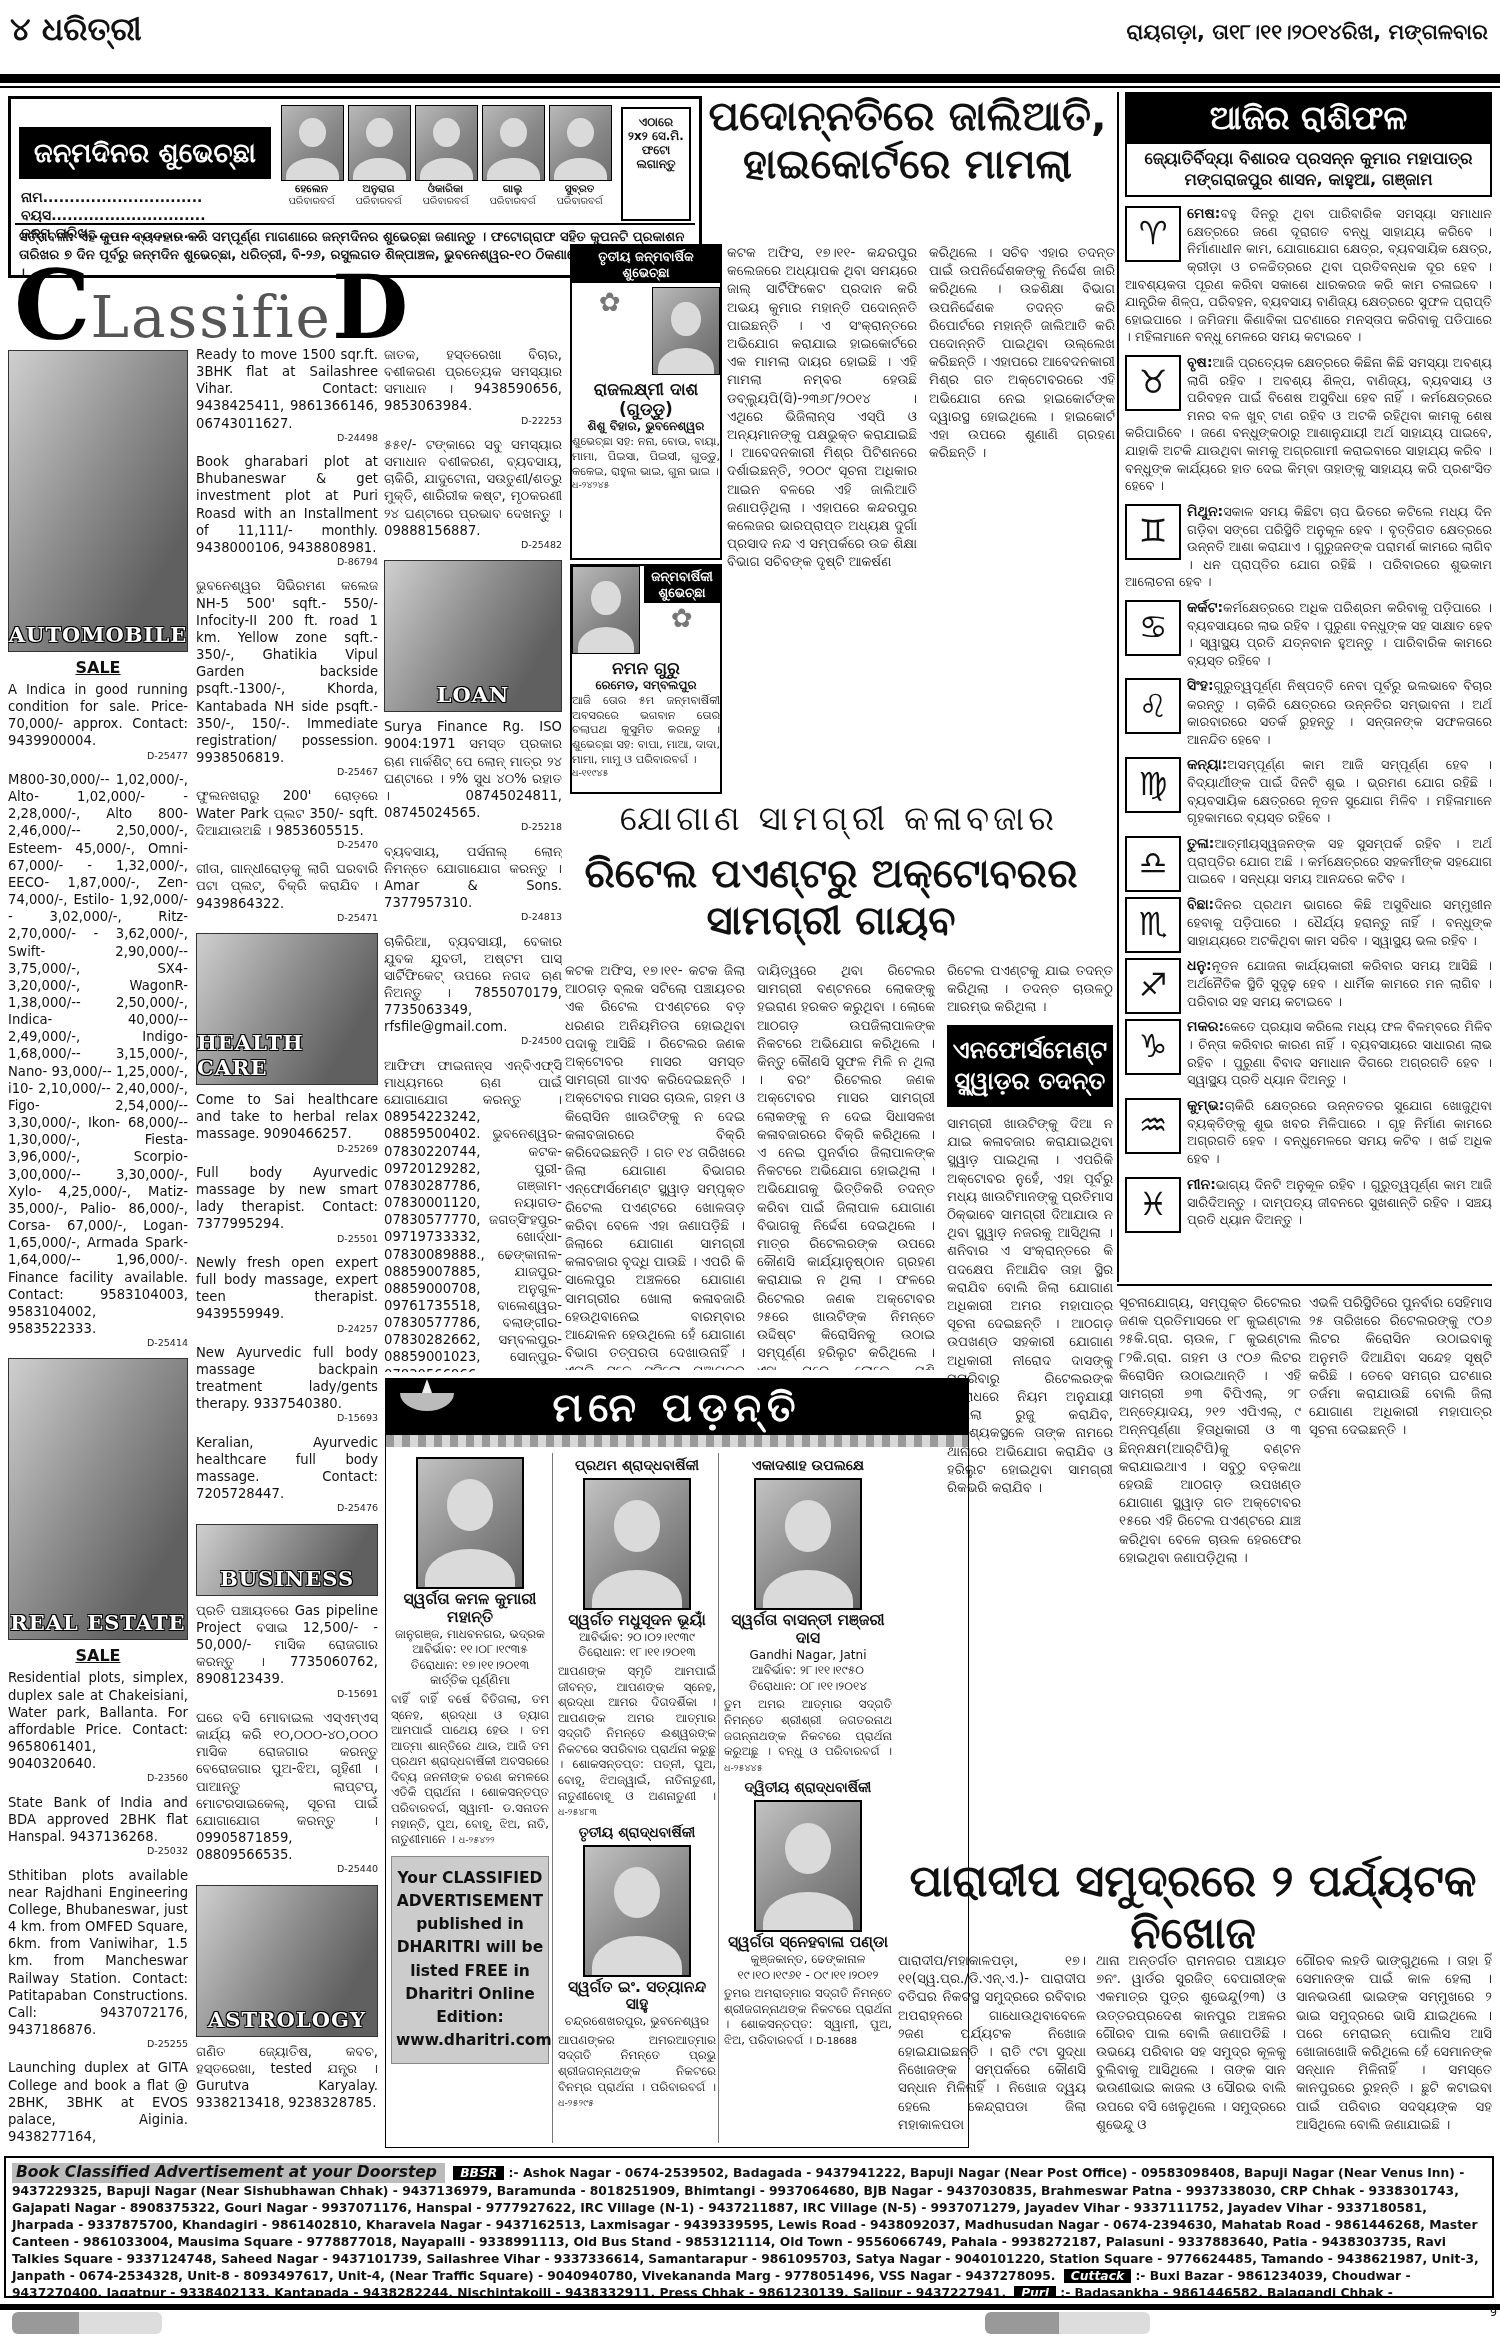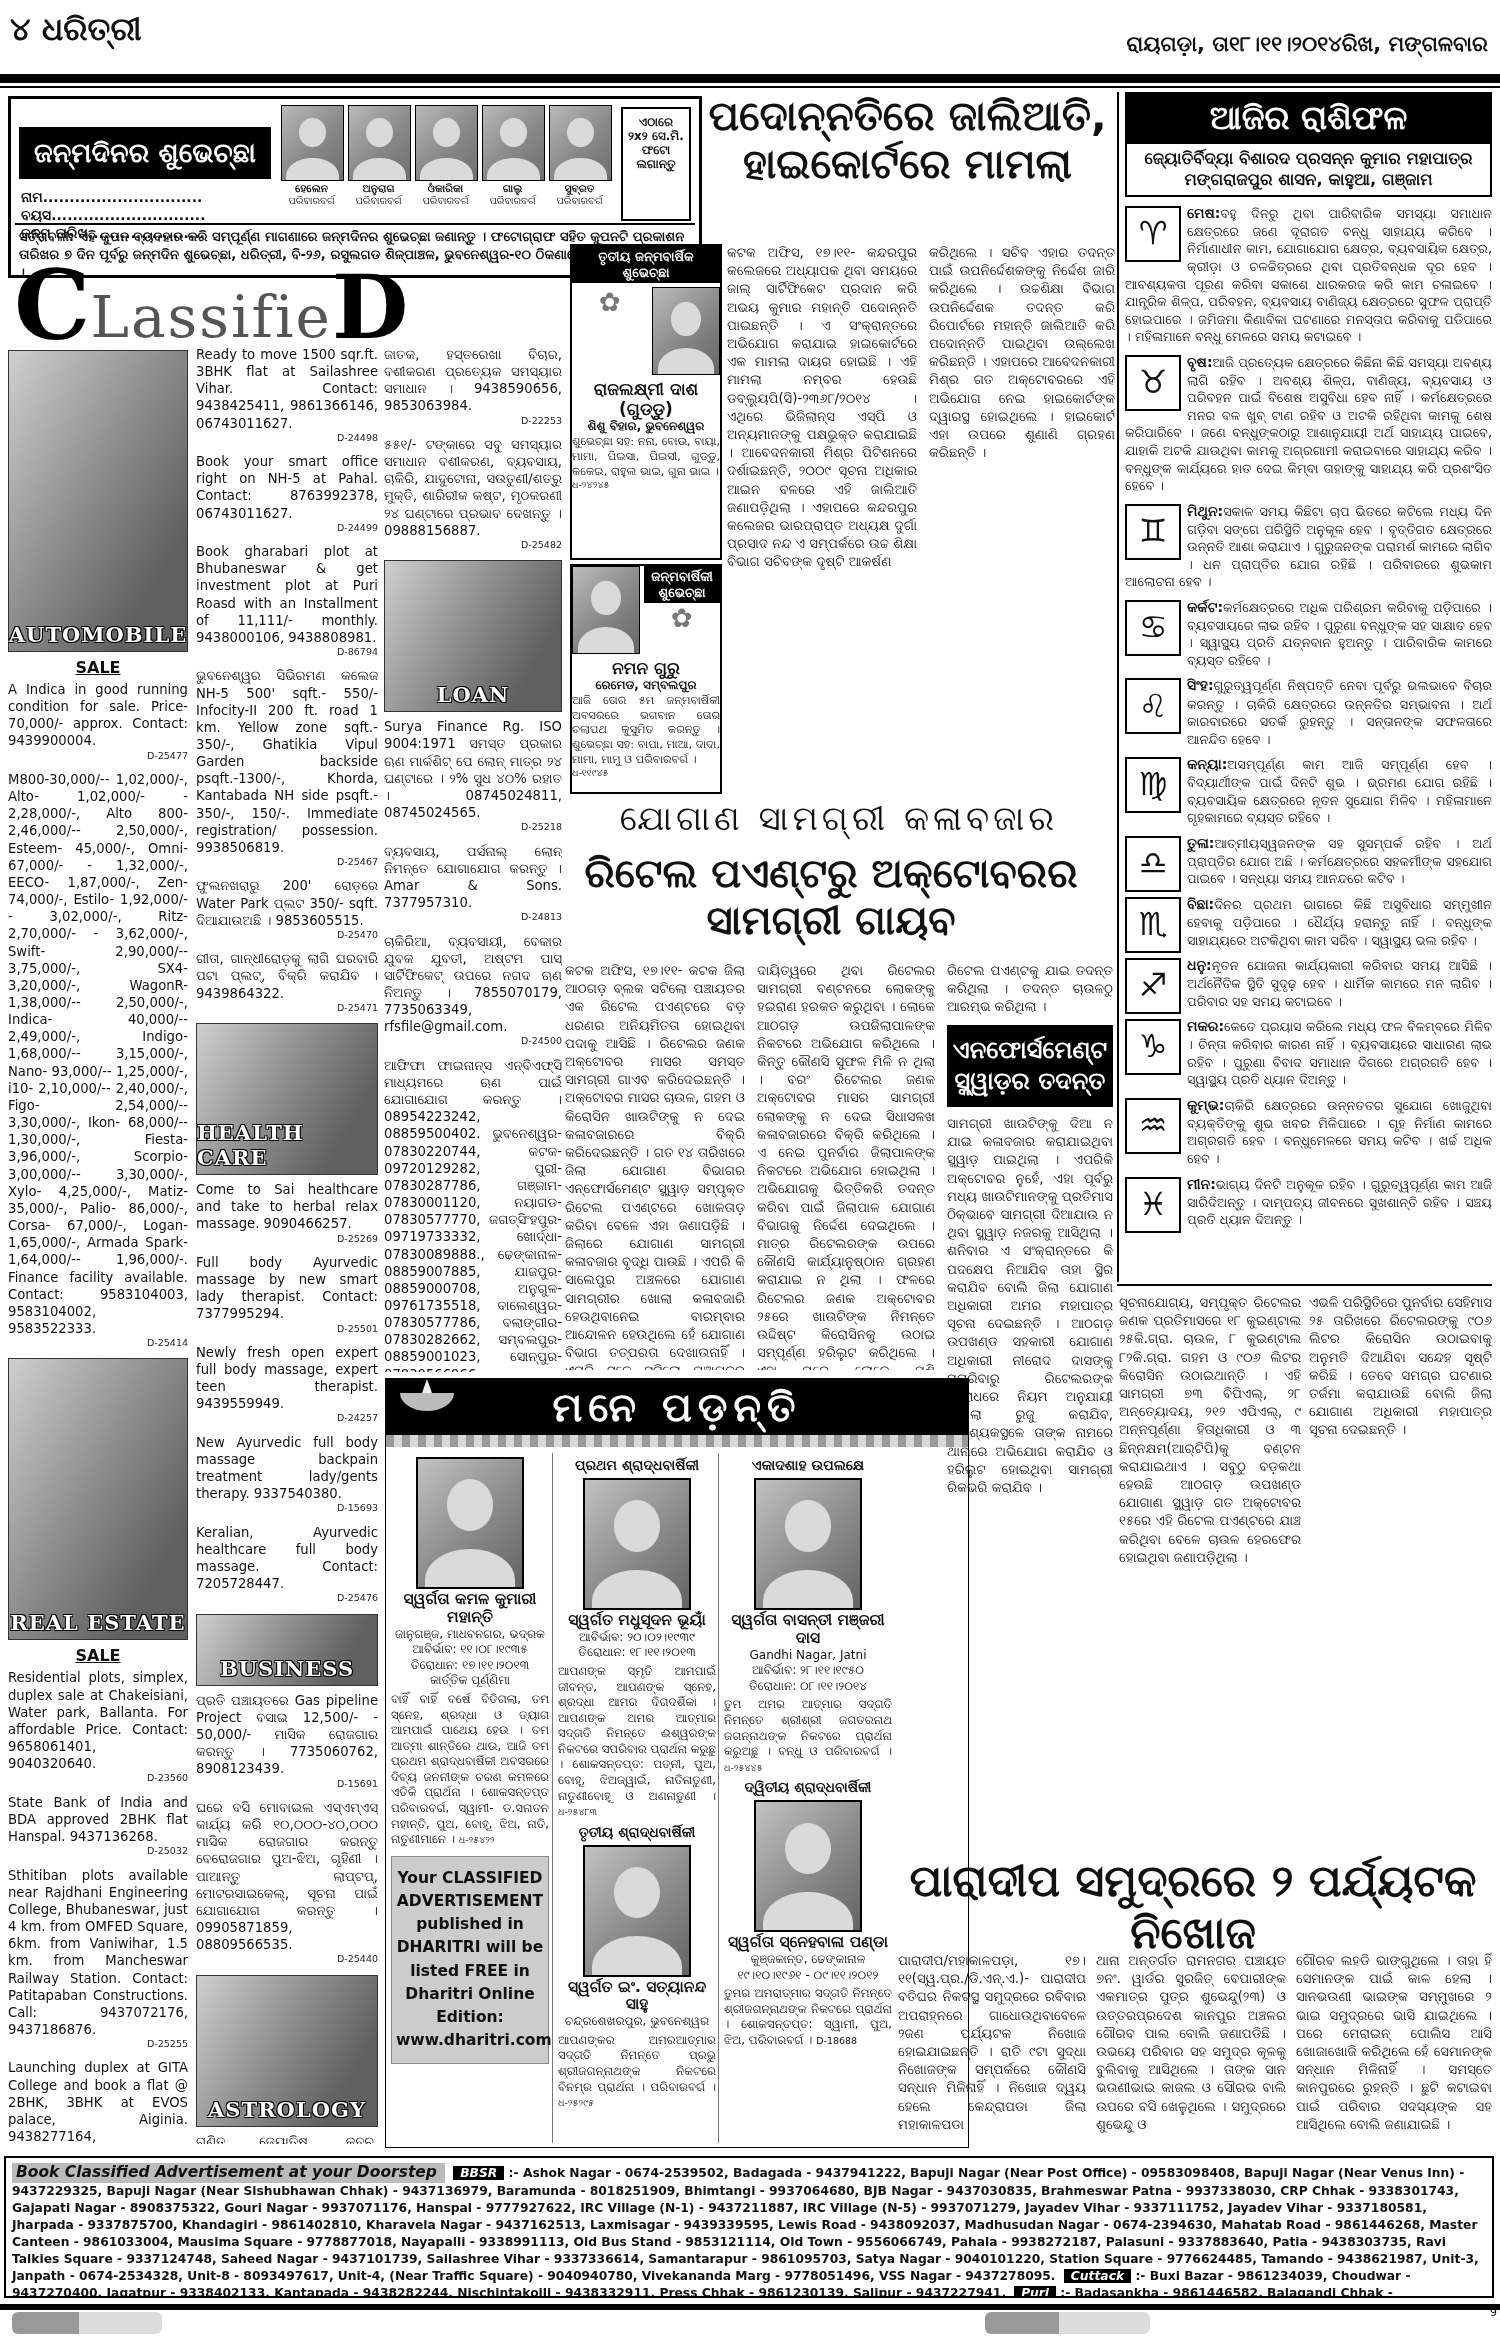--- a/index.html
+++ b/index.html
@@ -1,21 +1,21 @@
 <!DOCTYPE html>
 <html><head>
 <meta charset="utf-8">
 <style>
   html,body{margin:0;padding:0;background:#e8e8e8;}
   #page{position:relative;width:1500px;height:2339px;background:#fff;margin:0 auto;
         font-family:"DejaVu Sans",sans-serif;color:#111;overflow:hidden;}
   .abs{position:absolute;}
   
   #masthead{left:10px;top:10px;font-size:32px;font-weight:bold;}
-  #dateline{right:12px;top:32px;font-size:21px;font-weight:bold;}
+  #dateline{right:12px;top:20px;font-size:21px;font-weight:bold;}
   #rule-top{left:0;top:74px;width:1500px;height:9px;background:#000;}
   #rule-top2{left:0;top:86px;width:1500px;height:2px;background:#000;}
   
   #coupon{left:8px;top:96px;width:688px;height:176px;border:3px solid #000;background:#fff;}
   #coupon-title{position:absolute;left:8px;top:28px;width:252px;height:52px;background:#000;color:#fff;
     font-size:27px;font-weight:bold;display:flex;align-items:center;justify-content:center;}
   .coupon-line{position:absolute;left:10px;width:250px;font-size:14px;font-weight:bold;}
   #photo-strip{position:absolute;left:270px;top:6px;width:332px;display:flex;gap:6px;}
   .bphoto-wrap{width:61px;text-align:center;}
   .bphoto{width:61px;height:74px;border:1px solid #000;background:linear-gradient(135deg,#b9b9b9,#888 55%,#6f6f6f);
@@ -254,24 +254,20 @@
       </div>
 
     </div>
   <div class="abs ccol" id="ccol2">
 
       <div>
 
         <div class="c-ad"><span>Ready to move 1500 sqr.ft. 3BHK flat at Sailashree Vihar. Contact: 9438425411, 9861366146, 06743011627.</span><span class="c-ref">D-24498</span></div>
       </div>
 
-      <div>
-
-        <div class="c-ad"><span>Book your smart office right on NH-5 at Pahal. Contact: 8763992378, 06743011627.</span><span class="c-ref">D-24499</span></div>
-      </div>
 
       <div>
 
         <div class="c-ad"><span>Book gharabari plot at Bhubaneswar &amp; get investment plot at Puri Roasd with an Installment of 11,111/- monthly. 9438000106, 9438808981.</span><span class="c-ref">D-86794</span></div>
       </div>
 
       <div>
 
         <div class="c-ad"><span>ଭୁବନେଶ୍ୱର ସିଭିରମଣ କଲେଜ NH-5 500' sqft.- 550/- Infocity-II 200 ft. road 1 km. Yellow zone sqft.- 350/-, Ghatikia Vipul Garden backside psqft.-1300/-, Khorda, Kantabada NH side psqft.- 350/-, 150/-. Immediate registration/ possession. 9938506819.</span><span class="c-ref">D-25467</span></div>
       </div>

